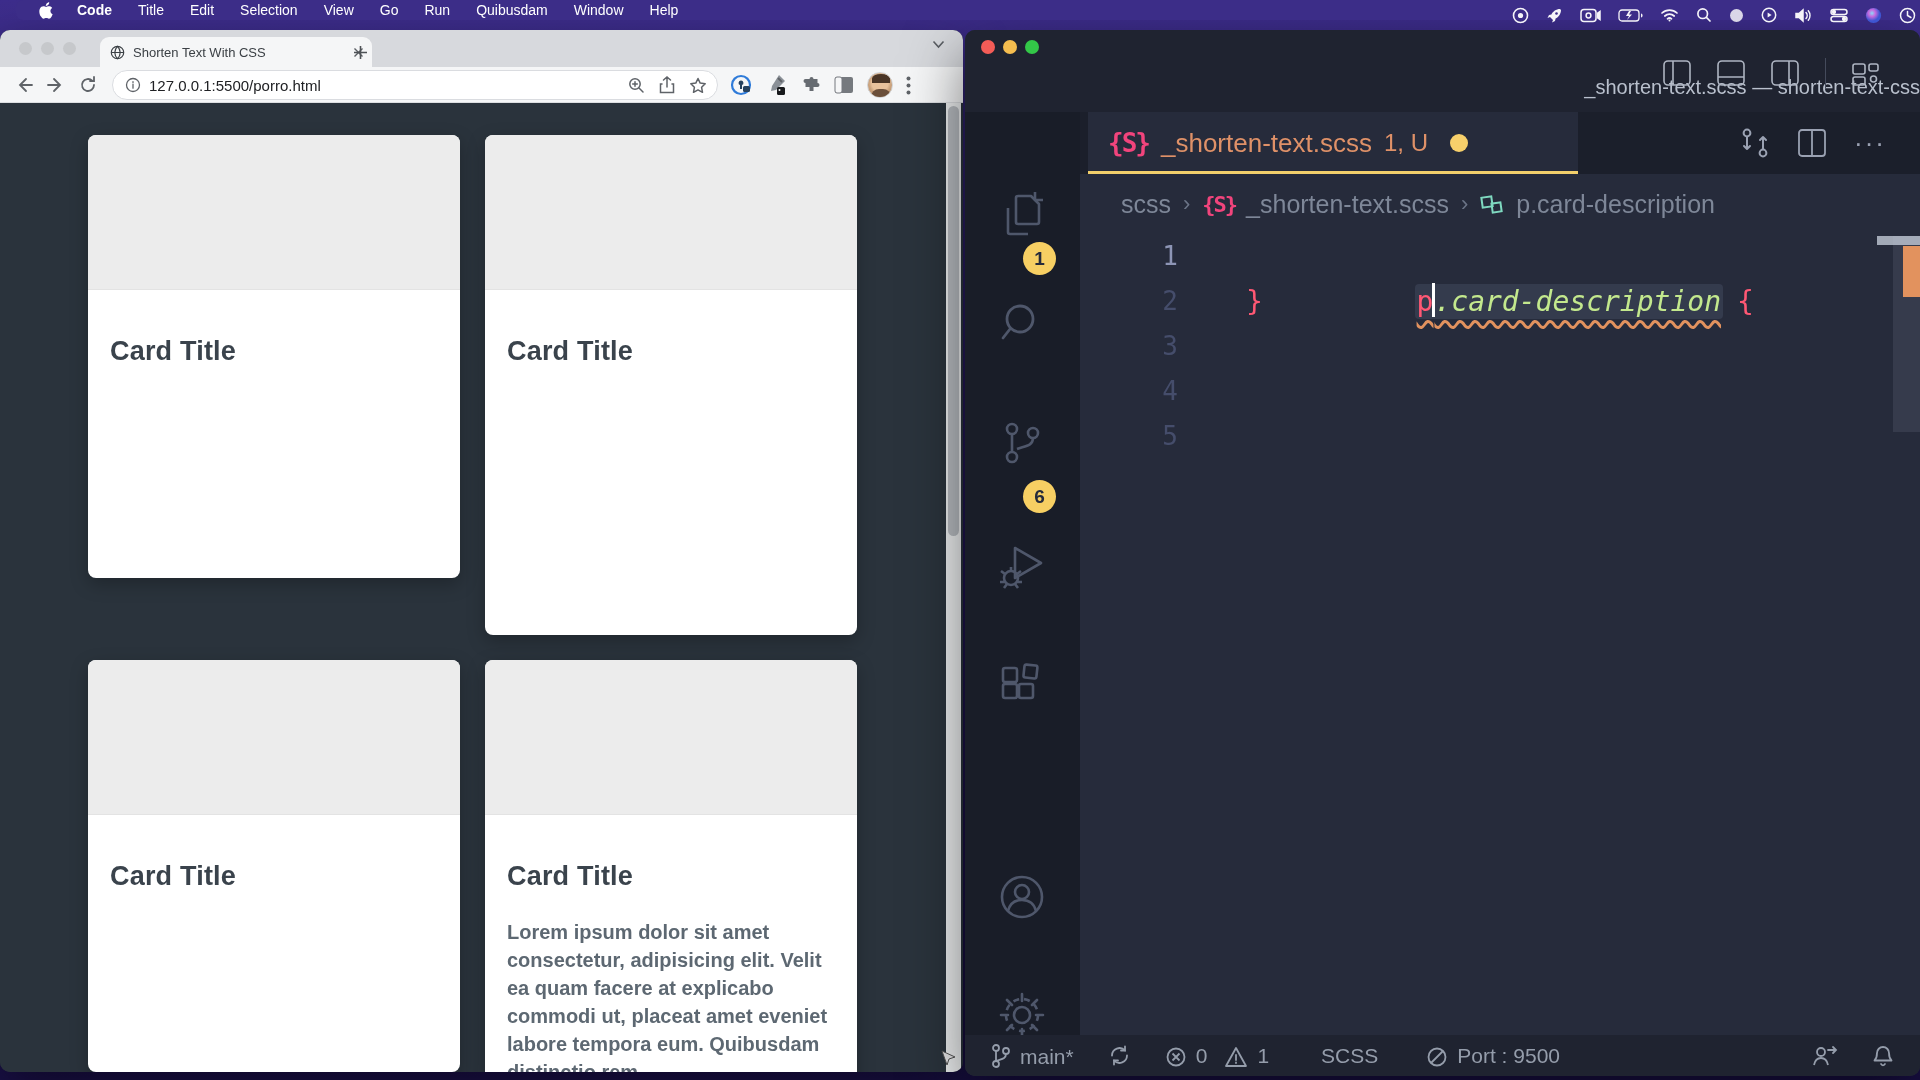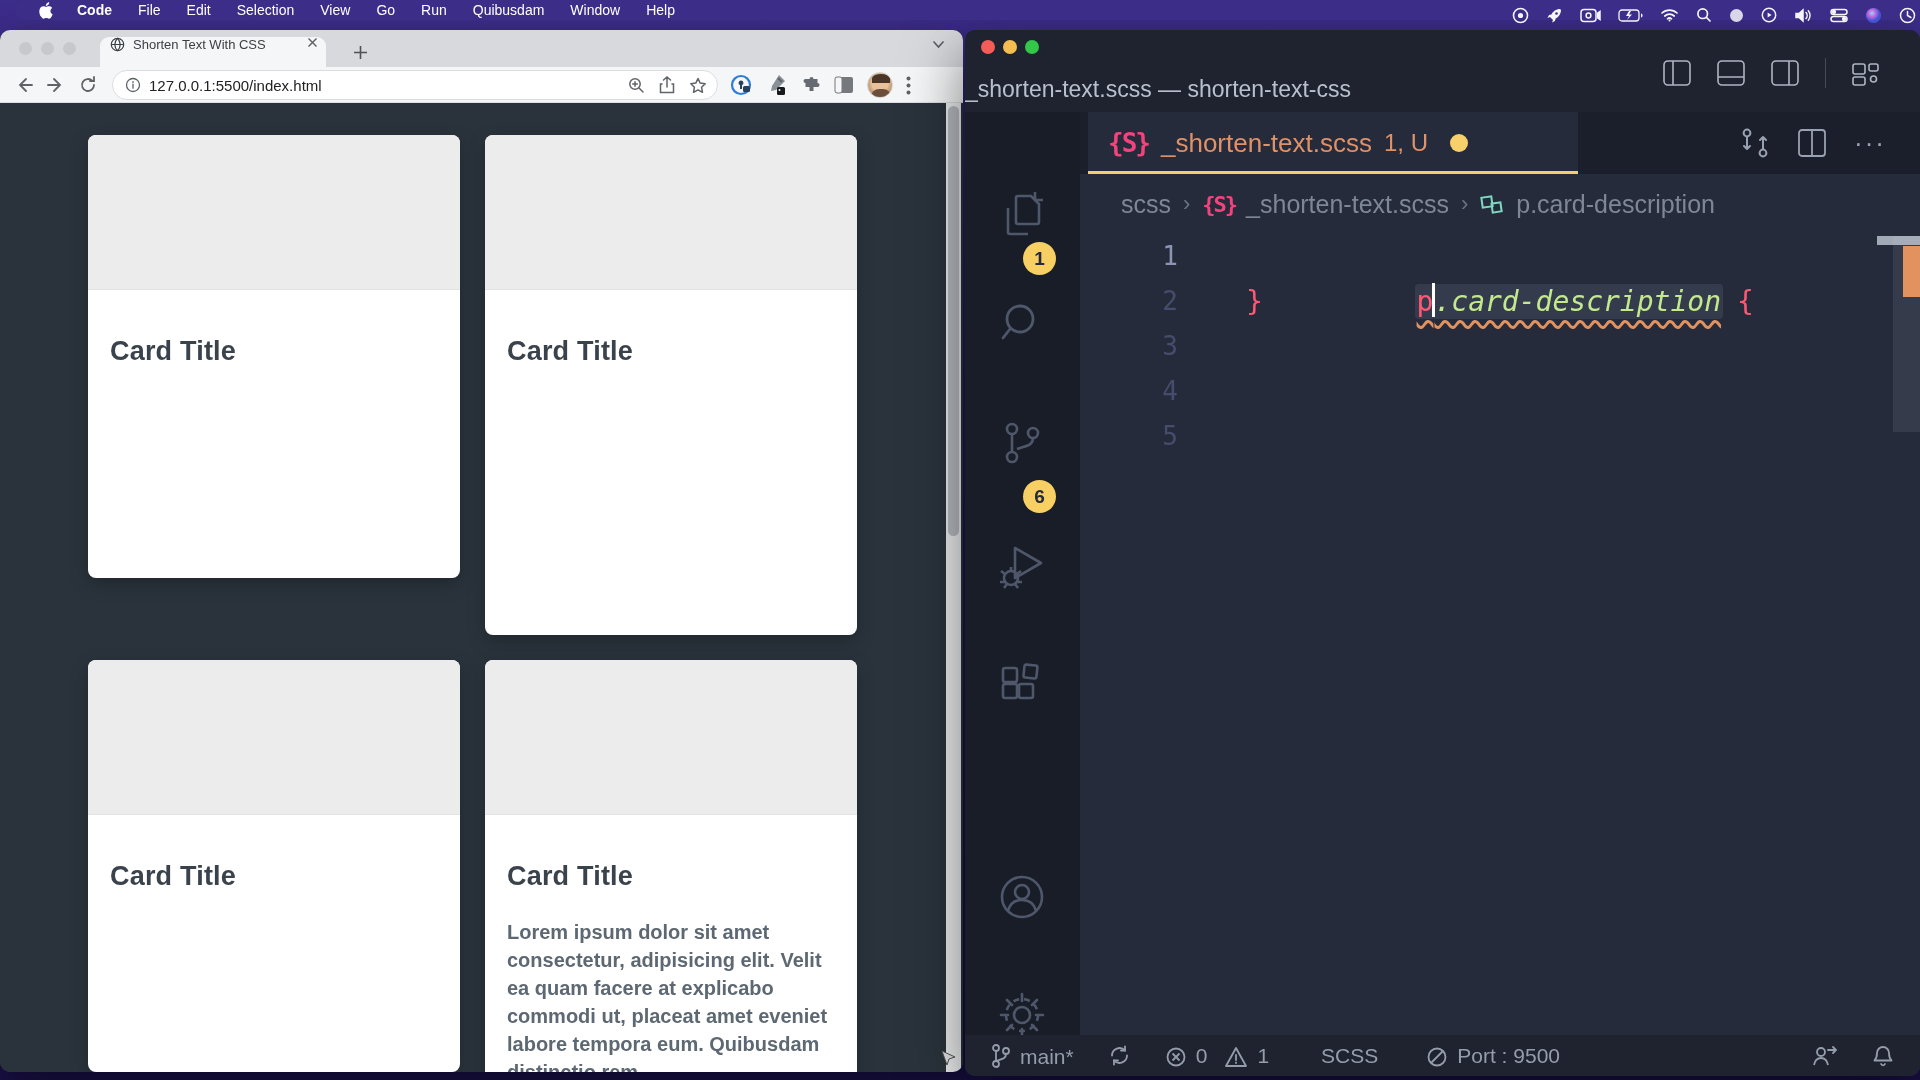--- a/index.html
+++ b/index.html
@@ -28,23 +28,23 @@
   .chrome {
     position:absolute; left:0; top:30px; width:963px; height:1042px;
     border-radius:10px; overflow:hidden;
     box-shadow:0 18px 50px rgba(0,0,0,.45);
     background:#2a333c;
   }
   .c-tabstrip { position:relative; height:37px; background:#d7d9dd; }
   .t-light { position:absolute; top:12px; width:13px; height:13px; border-radius:50%; background:#c6c8cb; }
   .t-light.l1{ left:19px; } .t-light.l2{ left:41px; } .t-light.l3{ left:63px; }
   .c-tab {
-    position:absolute; left:100px; top:7px; width:226px; height:30px;
+    position:absolute; left:100px; top:7px; width:272px; height:30px;
     background:#f5f6f7; border-radius:9px 9px 0 0;
-    display:flex; padding:0 8px 0 10px; gap:8px;
+    display:flex; align-items:center; padding:0 8px 0 10px; gap:8px;
   }
   .c-tab .title { font-size:13px; color:#3b4045; flex:1; white-space:nowrap; overflow:hidden; }
   .c-newtab { position:absolute; left:346px; top:8px; width:28px; height:28px; display:flex; align-items:center; justify-content:center; color:#4e5256; }
   .c-tabchevron { position:absolute; right:18px; top:10px; color:#5a5e63; }
   .c-toolbar {
     position:relative; height:36px; background:#f5f6f7;
     display:flex; align-items:center;
     border-bottom:1px solid #dcdee1;
   }
   .nav-ic { width:32px; height:28px; display:flex; align-items:center; justify-content:center; color:#5f6368; }
@@ -83,21 +83,21 @@
   
   .vscode {
     position:absolute; left:965px; top:30px; width:955px; height:1046px;
     border-radius:10px; overflow:hidden;
     background:#262b3b; box-shadow:0 22px 60px rgba(0,0,0,.55);
     color:#9aa2b5;
   }
   .v-titlebar { position:relative; height:82px; background:#1f2330; }
   .v-light { position:absolute; top:10px; width:14px; height:14px; border-radius:50%; }
   .v-light.red{ left:16px; background:#f45c57; } .v-light.yel{ left:38px; background:#f5bd4f; } .v-light.grn{ left:60px; background:#33c748; }
-  .v-title { position:absolute; left:0; right:0; top:46px; text-align:left; font-size:23px; color:#b9c0cd; }
+  .v-title { position:absolute; left:0; right:0; top:46px; text-align:right; font-size:20px; color:#b9c0cd; }
   .v-layout-icons { position:absolute; right:40px; top:28px; display:flex; align-items:center; gap:26px; color:#aeb5c2; }
   .v-sep { width:1px; height:30px; background:#454b5c; }
 
   .v-activity { position:absolute; left:0; top:82px; width:115px; bottom:41px; background:#191d28; }
   .act-ic { position:absolute; left:32px; width:50px; height:50px; color:#4f576b; }
   .act-badge {
     position:absolute; width:33px; height:33px; border-radius:50%;
     background:#f7cf63; color:#262b3b; font-size:19px; font-weight:700;
     display:flex; align-items:center; justify-content:center;
   }
@@ -147,21 +147,21 @@
 <body>
 
 <div class="menubar">
   <span class="apple icon">
     <svg width="15" height="17" viewBox="0 0 15 17" fill="#fff">
         <path d="M12.4 9c0-2 1.7-3 1.8-3.1-1-1.4-2.5-1.6-3-1.6-1.3-.1-2.5.7-3.1.7-.6 0-1.6-.7-2.7-.7C4 4.3 2.7 5.1 2 6.4.6 8.9 1.6 12.6 3 14.6c.7 1 1.5 2.1 2.6 2.1 1 0 1.4-.7 2.7-.7 1.3 0 1.6.7 2.7.7 1.1 0 1.8-1 2.5-2 .8-1.2 1.1-2.3 1.1-2.4-.1 0-2.2-.9-2.2-3.3zM10.3 2.8c.6-.7 1-1.6.9-2.6-.9 0-1.9.6-2.5 1.3-.5.6-1 1.6-.9 2.5 1 .1 1.9-.5 2.5-1.2z"></path>
       </svg>
   </span>
   <div class="menu-items">
     <span class="menu-item app-name">Code</span>
-    <span class="menu-item">File</span>
+    <span class="menu-item">Title</span>
     <span class="menu-item">Edit</span>
     <span class="menu-item">Selection</span>
     <span class="menu-item">View</span>
     <span class="menu-item">Go</span>
     <span class="menu-item">Run</span>
     <span class="menu-item">Quibusdam</span>
     <span class="menu-item">Window</span>
     <span class="menu-item">Help</span>
   </div>
   <div class="menu-status">
@@ -300,21 +300,21 @@
           <path d="M15 1v4h-4" fill="none"></path>
         </svg>
     </span>
     <div class="omnibox">
       <span class="icon">
         <svg width="16" height="16" viewBox="0 0 16 16" fill="none" stroke="#5f6368" stroke-width="1.3">
             <circle cx="8" cy="8" r="6.5"></circle>
             <path d="M8 7.2v4M8 4.6v1" stroke-linecap="round"></path>
           </svg>
       </span>
-      <span class="url">127.0.0.1:5500/index.html</span>
+      <span class="url">127.0.0.1:5500/porro.html</span>
       <span class="omni-right">
         <span class="icon">
           <svg width="17" height="17" viewBox="0 0 17 17" fill="none" stroke="currentColor" stroke-width="1.5" stroke-linecap="round">
               <circle cx="7" cy="7" r="5.2"></circle>
               <path d="M11 11l4 4M4.7 7h4.6M7 4.7v4.6"></path>
             </svg>
         </span>
         <span class="icon">
           <svg width="16" height="18" viewBox="0 0 16 18" fill="none" stroke="currentColor" stroke-width="1.5" stroke-linecap="round">
               <path d="M8 1v10M4.5 4 8 1l3.5 3"></path>

